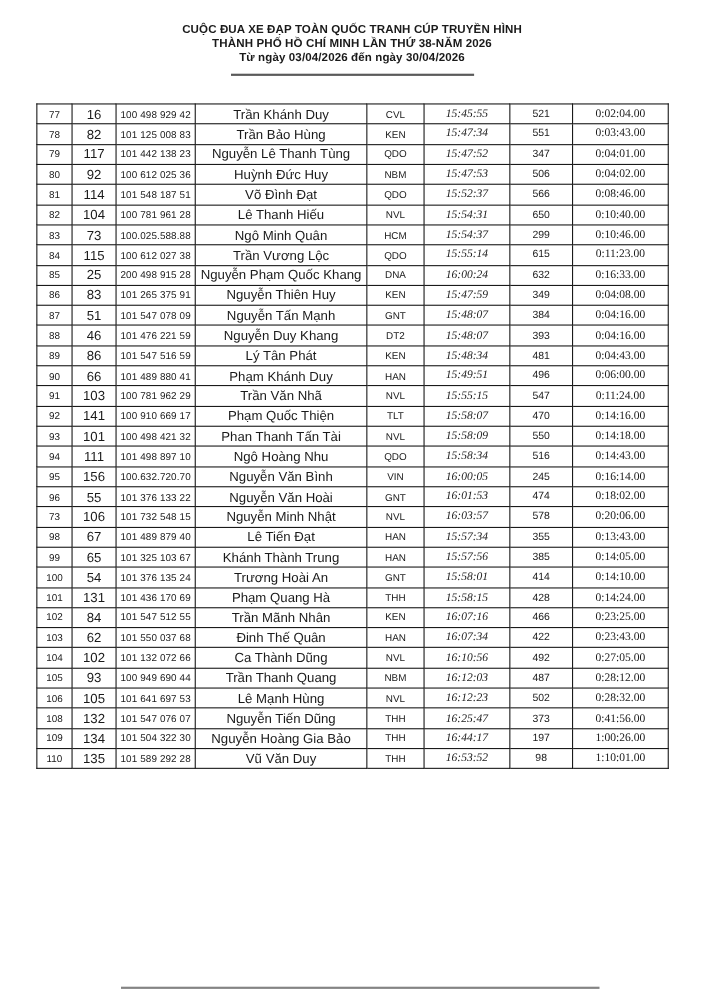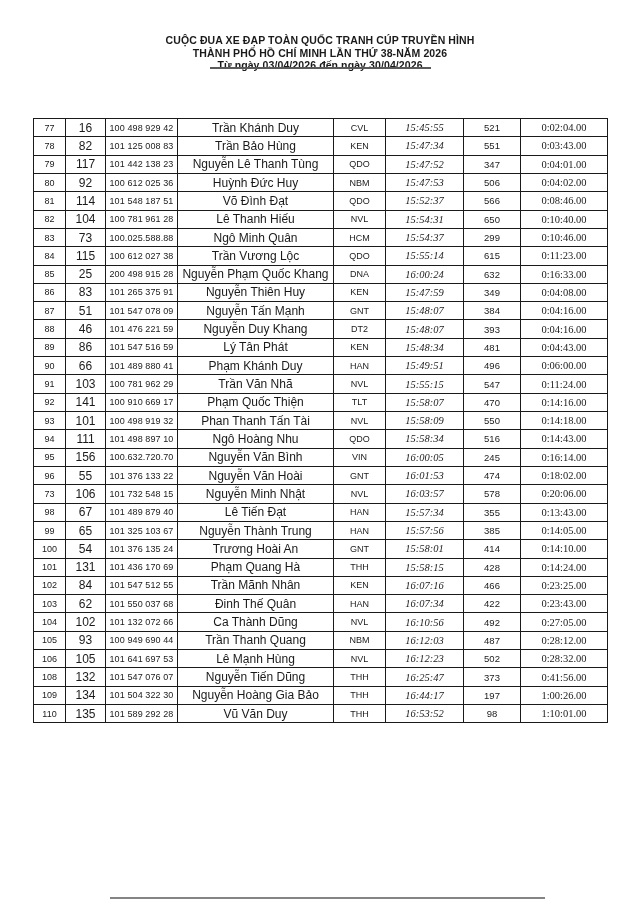--- a/index.html
+++ b/index.html
@@ -6,37 +6,37 @@
   html, body {
     width: 640px; height: 905px;
     background: #ffffff;
     font-family: "Liberation Sans", sans-serif;
     color: #1a1a1a;
   }
   body { position: relative; overflow: hidden; }
 
   .doc-header {
     position: absolute;
-    top: 34px; left: 0; right: 0;
+    top: 21px; left: 0; right: 0;
     text-align: center;
     font-weight: bold;
     font-size: 10.5px;
     line-height: 12.5px;
     letter-spacing: 0.1px;
   }
   .header-rule {
     position: absolute;
     top: 67px; left: 210px;
     width: 221px; height: 2px;
     background: #5a5a5a;
   }
 
   table.results {
     position: absolute;
-    top: 118px; left: 33px;
+    top: 94px; left: 33px;
     width: 574px;
     border-collapse: collapse;
     table-layout: fixed;
   }
   table.results { border: 1.5px solid #1a1a1a; }
   table.results td {
     border: 1px solid #1a1a1a;
     height: 18.32px;
     padding: 0;
     text-align: center;
@@ -239,21 +239,21 @@
         <td class="col-id">100 910 669 17</td>
         <td class="col-name">Phạm Quốc Thiện</td>
         <td class="col-team">TLT</td>
         <td class="col-time">15:58:07</td>
         <td class="col-points">470</td>
         <td class="col-gap">0:14:16.00</td>
       </tr>
       <tr>
         <td class="col-rank">93</td>
         <td class="col-bib">101</td>
-        <td class="col-id">100 498 919 32</td>
+        <td class="col-id">100 498 421 32</td>
         <td class="col-name">Phan Thanh Tấn Tài</td>
         <td class="col-team">NVL</td>
         <td class="col-time">15:58:09</td>
         <td class="col-points">550</td>
         <td class="col-gap">0:14:18.00</td>
       </tr>
       <tr>
         <td class="col-rank">94</td>
         <td class="col-bib">111</td>
         <td class="col-id">101 498 897 10</td>
@@ -300,21 +300,21 @@
         <td class="col-name">Lê Tiến Đạt</td>
         <td class="col-team">HAN</td>
         <td class="col-time">15:57:34</td>
         <td class="col-points">355</td>
         <td class="col-gap">0:13:43.00</td>
       </tr>
       <tr>
         <td class="col-rank">99</td>
         <td class="col-bib">65</td>
         <td class="col-id">101 325 103 67</td>
-        <td class="col-name">Nguyễn Thành Trung</td>
+        <td class="col-name">Khánh Thành Trung</td>
         <td class="col-team">HAN</td>
         <td class="col-time">15:57:56</td>
         <td class="col-points">385</td>
         <td class="col-gap">0:14:05.00</td>
       </tr>
       <tr>
         <td class="col-rank">100</td>
         <td class="col-bib">54</td>
         <td class="col-id">101 376 135 24</td>
         <td class="col-name">Trương Hoài An</td>

